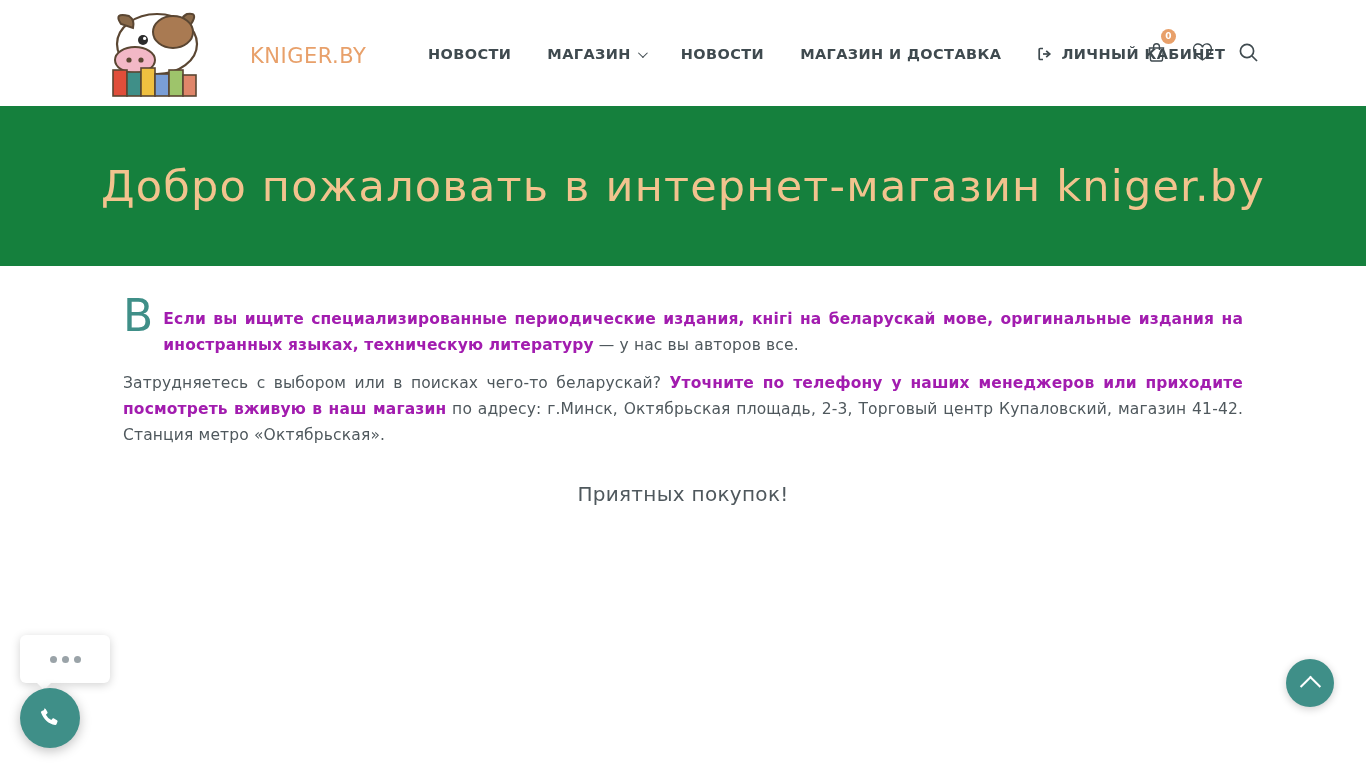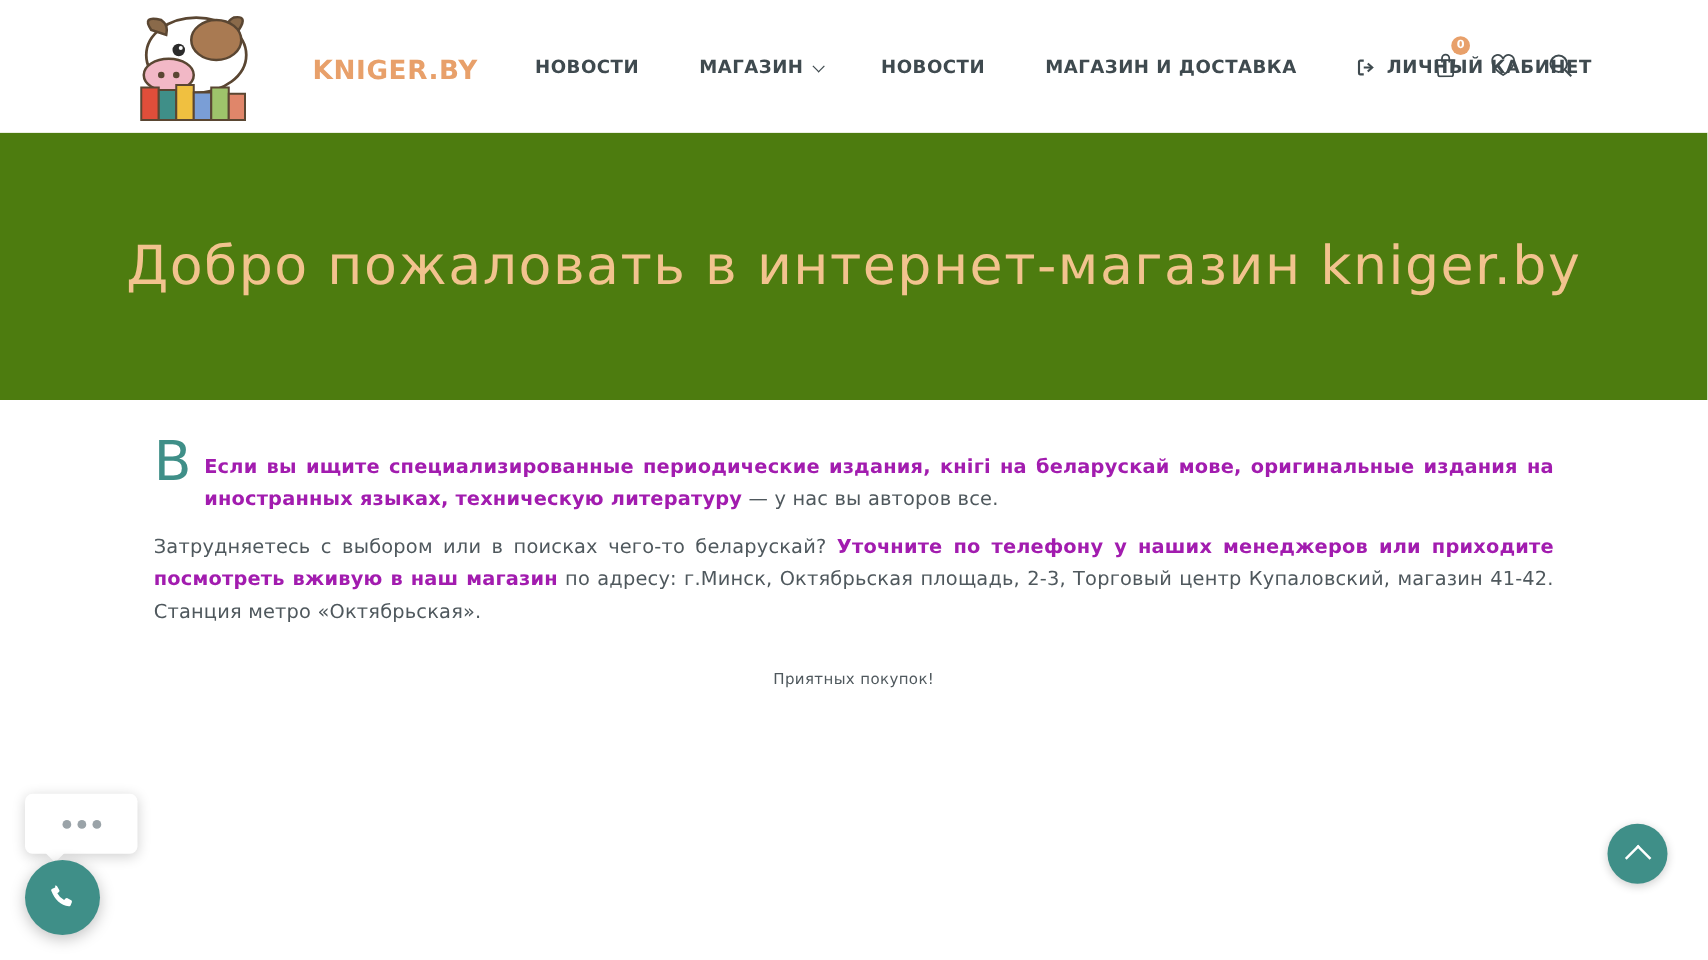--- a/index.html
+++ b/index.html
@@ -28,31 +28,31 @@
     top: 8px;
     width: 132px;
     height: 90px;
   }
   .brand {
     position: absolute;
     left: 250px;
     top: 44px;
     font-size: 21px;
     letter-spacing: 0.5px;
-    font-weight: 700;
+    font-weight: 400;
     color: #e8a06a;
     font-family: "DejaVu Sans", sans-serif;
   }
   .nav {
     position: absolute;
     left: 428px;
     top: 46px;
     display: flex;
     align-items: flex-start;
-    gap: 12px;
+    gap: 0;
   }
   .nav-item {
     font-size: 14.5px;
     font-weight: 700;
     letter-spacing: 0.4px;
     color: #3f4a4f;
     padding: 0 18px 0 0;
     margin-right: 18px;
     cursor: pointer;
     white-space: nowrap;
@@ -110,22 +110,22 @@
     min-width: 15px;
     height: 15px;
     border-radius: 50%;
     text-align: center;
     font-weight: 700;
     font-family: "DejaVu Sans", sans-serif;
   }
 
   
   .hero {
-    height: 214px;
-    background: #4d7c0f;
+    height: 160px;
+    background: #15803d;
     display: flex;
     align-items: center;
     justify-content: center;
   }
   .hero h1 {
     margin: 0;
     color: #f2c38e;
     font-size: 43px;
     font-weight: 400;
     letter-spacing: 1.2px;
@@ -152,21 +152,21 @@
     float: left;
     font-size: 44px;
     line-height: 40px;
     color: #3f8f88;
     padding: 2px 10px 0 0;
     font-weight: 400;
   }
   .para b { font-weight: 700; color: #a21caf; }
   .closing {
     text-align: center;
-    font-size: 12px;
+    font-size: 20px;
     color: #4f585d;
     margin-top: 34px;
     letter-spacing: 0.3px;
   }
 
   
   .chat-bubble {
     position: absolute;
     left: 20px;
     top: 635px;

